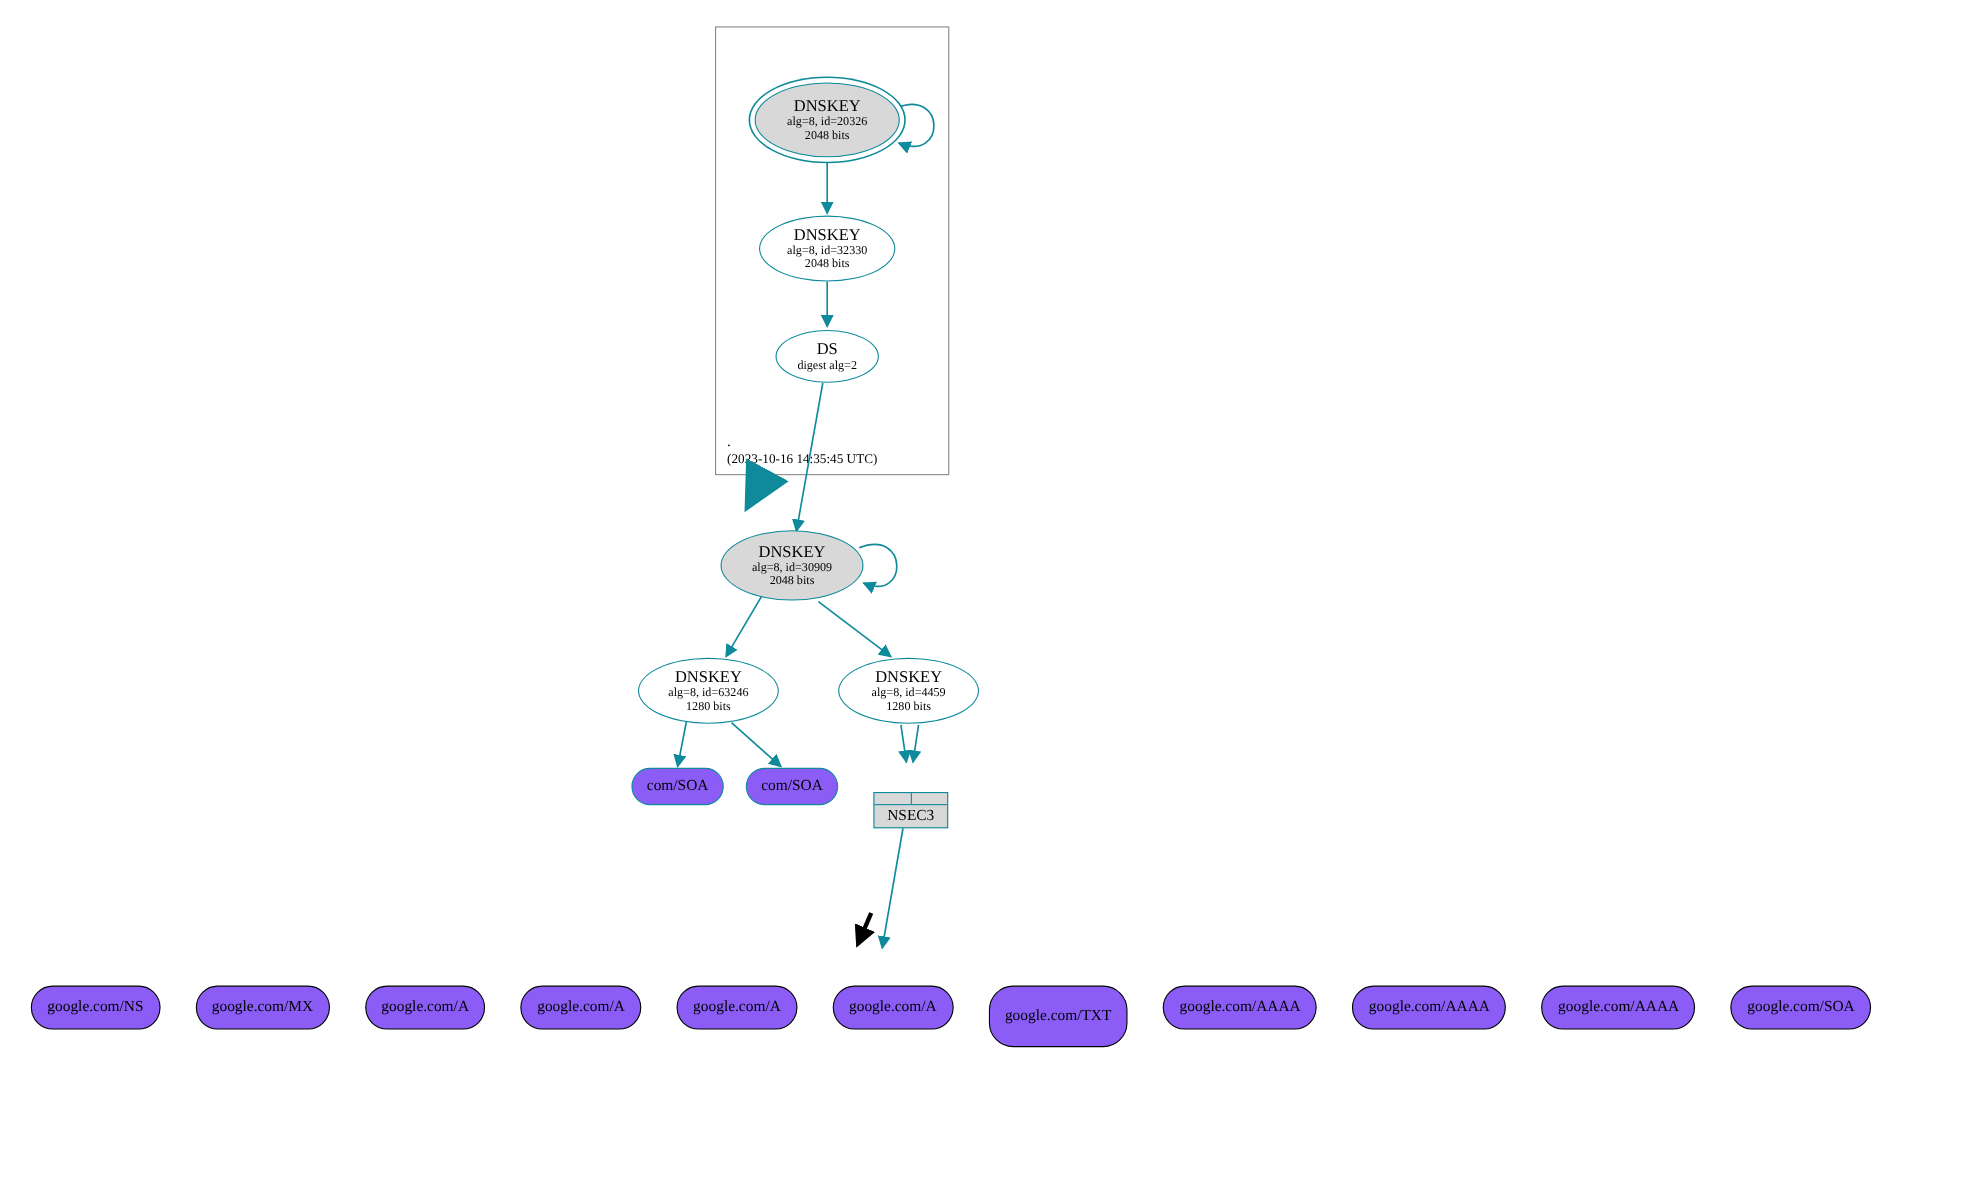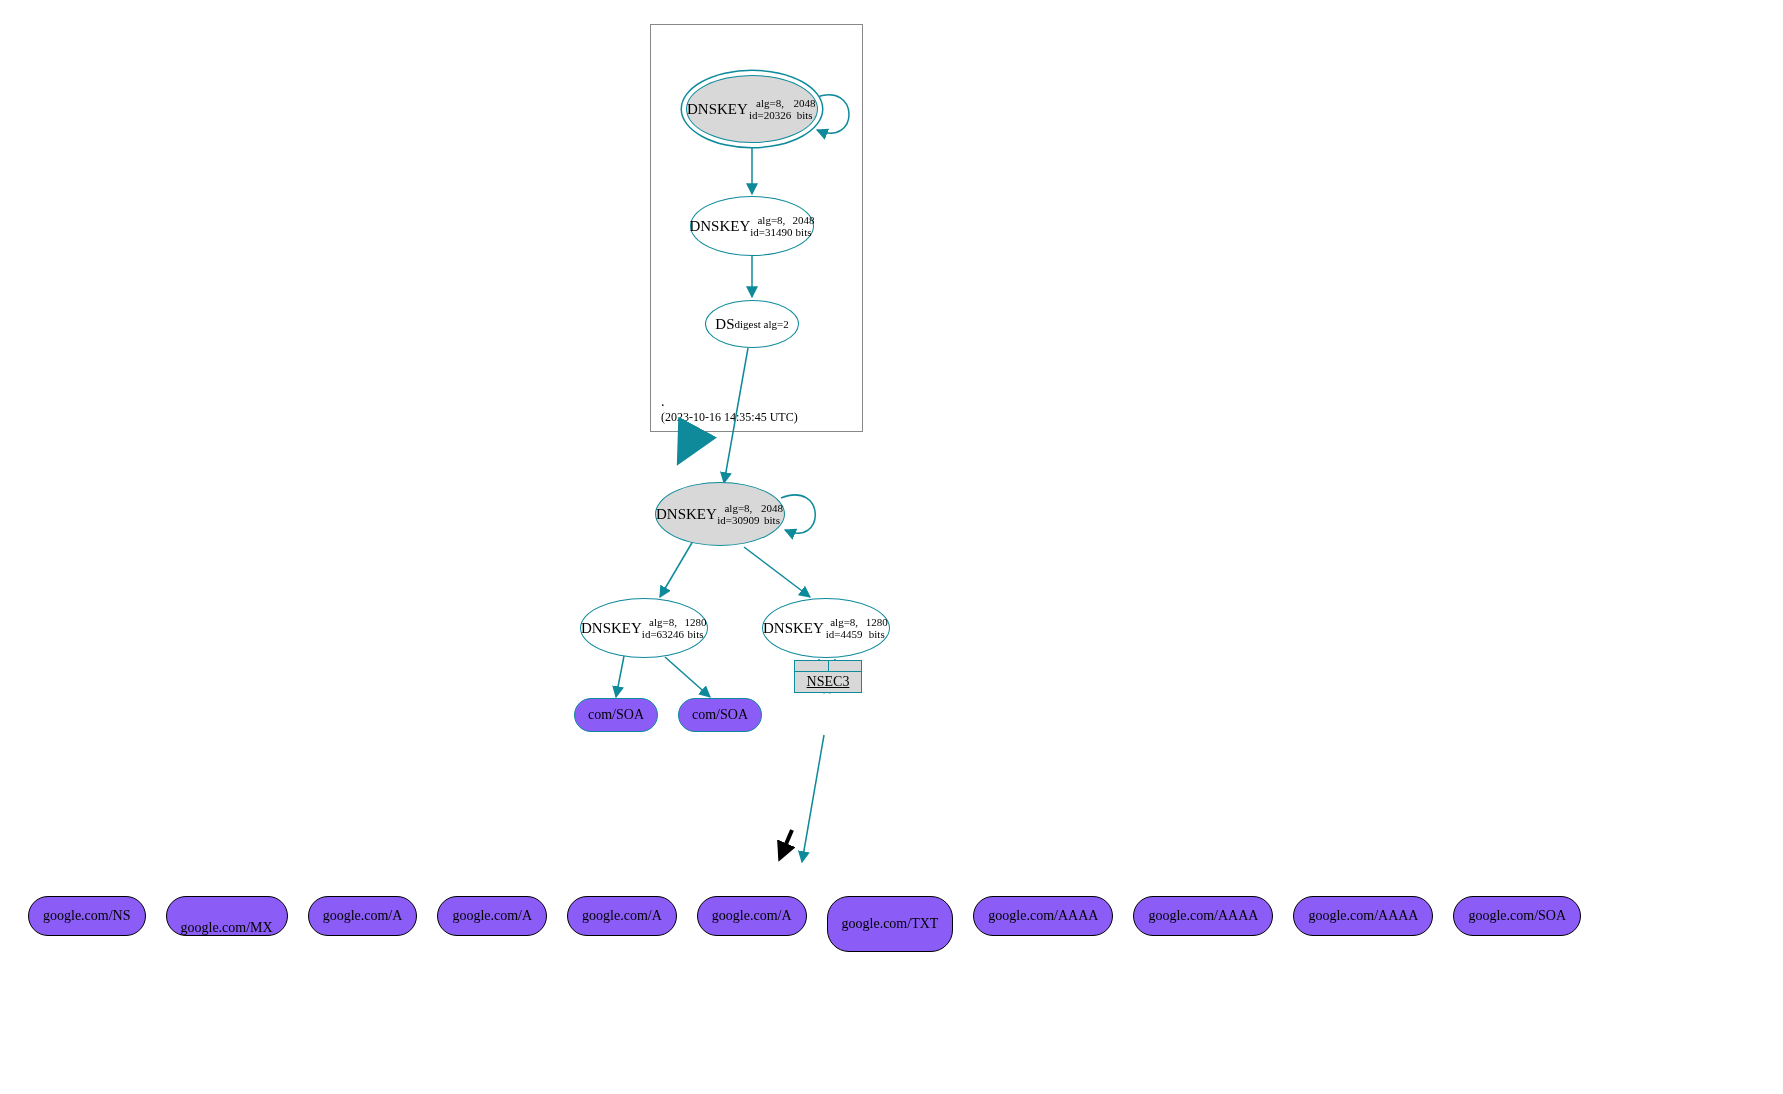--- a/index.html
+++ b/index.html
@@ -1,20 +1,20 @@
 <!DOCTYPE html>
 <html><head>
 <meta charset="utf-8">
 <style>
   html,body{margin:0;padding:0;background:#fff;font-family:"Times New Roman",serif;font-size:14px;color:#000}
   .canvas{position:relative;width:1783px;height:1094px}
   .zone{position:absolute;border:1px solid #888;background:#fff;box-sizing:border-box}
   .zone-label{position:absolute;left:10px;bottom:6px;font-size:14px;line-height:1.25}
   .zone-label .ts{font-size:12px}
-  .node{position:absolute;box-sizing:border-box;display:flex;flex-direction:row;align-items:center;justify-content:center;text-align:center;line-height:1.1}
+  .node{position:absolute;box-sizing:border-box;display:flex;flex-direction:column;align-items:center;justify-content:center;text-align:center;line-height:1.1}
   .node .title{font-size:15px}
   .node .sub{font-size:11px}
   .ellipse{border:1.5px solid #0e8a9b;border-radius:50%;background:#fff}
   .ellipse.filled{background:#d8d8d8}
   .ellipse.doublering{box-shadow:0 0 0 4px #fff,0 0 0 5.5px #0e8a9b}
   .pill{border:1.5px solid #0e8a9b;border-radius:22px;background:#8b5cf6;font-size:14px}
   .pill.black{border-color:#000}
   .nsec3{border:1.5px solid #0e8a9b;background:#d8d8d8}
   .nsec3 .topbar{height:10px;border-bottom:1.5px solid #0e8a9b;display:flex}
   .nsec3 .topbar>div{flex:1;border-right:1.5px solid #0e8a9b}
@@ -79,21 +79,21 @@
     <path class="blk" marker-end="url(#ah-black)" d="M 792 830 L 780 858"></path>
   </svg>
 
   <div class="node ellipse filled doublering" style="left:686px;top:75px;width:132px;height:68px">
     <div class="title">DNSKEY</div>
     <div class="sub">alg=8, id=20326</div>
     <div class="sub">2048 bits</div>
   </div>
   <div class="node ellipse" style="left:690px;top:196px;width:124px;height:60px">
     <div class="title">DNSKEY</div>
-    <div class="sub">alg=8, id=31490</div>
+    <div class="sub">alg=8, id=32330</div>
     <div class="sub">2048 bits</div>
   </div>
   <div class="node ellipse" style="left:705px;top:300px;width:94px;height:48px">
     <div class="title">DS</div>
     <div class="sub">digest alg=2</div>
   </div>
 
   <div class="node ellipse filled" style="left:655px;top:482px;width:130px;height:64px">
     <div class="title">DNSKEY</div>
     <div class="sub">alg=8, id=30909</div>
@@ -108,29 +108,29 @@
     <div class="title">DNSKEY</div>
     <div class="sub">alg=8, id=4459</div>
     <div class="sub">1280 bits</div>
   </div>
   <div class="node pill" style="left:574px;top:698px;width:84px;height:34px">
     <span>com/SOA</span>
   </div>
   <div class="node pill" style="left:678px;top:698px;width:84px;height:34px">
     <span>com/SOA</span>
   </div>
-  <div class="nsec3" style="position:absolute;left:794px;top:660px;width:66px;text-decoration:underline;">
+  <div class="nsec3" style="position:absolute;left:794px;top:720px;width:66px;">
     <div class="topbar">
         <div></div>
         <div></div>
       </div>
     <div class="lbl">NSEC3</div>
   </div>
 
-  <div id="records-row" style="position:absolute;left:28px;top:896px;right:45px;display:flex;gap:20px;flex-wrap:nowrap">
+  <div id="records-row" style="position:absolute;left:28px;top:896px;right:45px;display:flex;gap:32px;flex-wrap:nowrap">
 
   <div class="node pill black" style="position: relative; height: 40px; padding: 0px 14px; white-space: nowrap;">
         <span>google.com/NS</span>
       </div>
       <div class="node pill black" style="position: relative; height: 40px; padding: 0px 14px; white-space: nowrap; align-items: flex-end;">
         <span>google.com/MX</span>
       </div>
       <div class="node pill black" style="position: relative; height: 40px; padding: 0px 14px; white-space: nowrap;">
         <span>google.com/A</span>
       </div>

